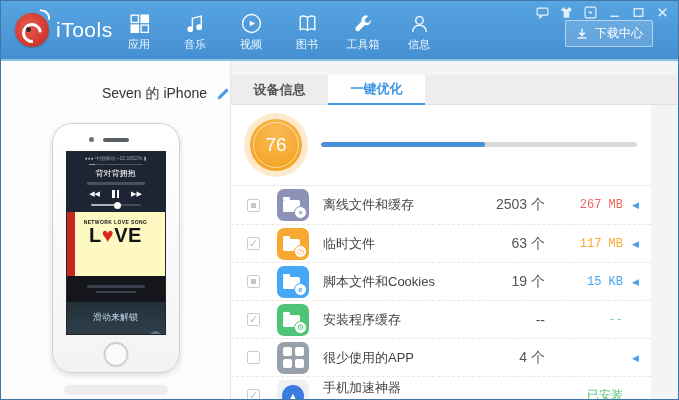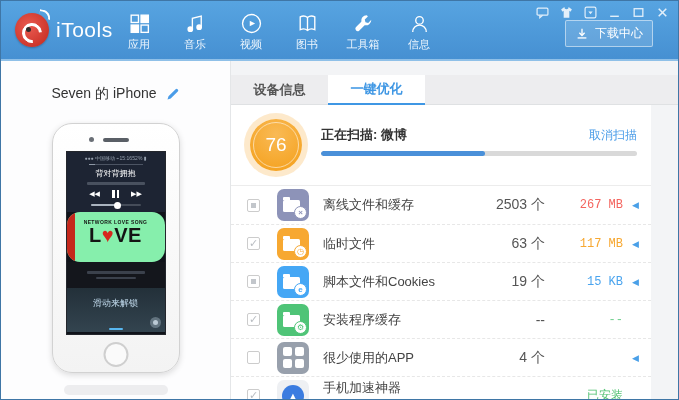--- a/index.html
+++ b/index.html
@@ -27,21 +27,21 @@
   .nav-label{color:#eef6fd;font-size:11px;line-height:12px;}
   .winctrls{position:absolute;top:4px;right:8px;display:flex;gap:9px;}
   .wc{width:15px;height:14px;display:flex;align-items:center;justify-content:center;cursor:pointer;opacity:.95;}
   .download-btn{position:absolute;top:19px;right:25px;width:88px;height:27px;border-radius:2px;
         background:rgba(255,255,255,.14);border:1px solid rgba(255,255,255,.5);display:flex;
         align-items:center;justify-content:center;gap:6px;color:#fff;font-size:12px;cursor:pointer;}
   
   .main{display:flex;height:338px;}
   .left{width:230px;background:#fdfdfe;border-right:1px solid #e4e6e8;position:relative;flex:none;}
   .devname{margin-top:24px;text-align:center;font-size:14px;color:#333;display:flex;
-           justify-content:center;align-items:center;gap:9px;}
+           justify-content:flex-end;align-items:center;gap:9px;}
   .pencil{cursor:pointer;display:inline-flex;}
   
   .phone{width:128px;height:250px;margin:20px auto 0;background:linear-gradient(180deg,#ffffff,#f3f3f3);
          border:1px solid #d2d2d2;border-radius:20px;position:relative;box-shadow:0 2px 6px rgba(0,0,0,.14);}
   .camdot{position:absolute;top:13px;left:50%;margin-left:-27px;width:5px;height:5px;border-radius:50%;background:#6a6f76;}
   .speaker{position:absolute;top:14px;left:50%;transform:translateX(-50%);width:26px;height:4px;
            background:#5a5f66;border-radius:2px;}
   .screen{position:absolute;top:27px;left:13px;right:13px;bottom:37px;background:#10131a;
           overflow:hidden;border:1px solid #23262c;}
   .player{background:#1d2433;padding:3px 18px 6px;}
@@ -51,21 +51,21 @@
   .p-time .track i{position:absolute;left:0;top:0;height:1px;width:12%;background:#8d97a5;}
   .p-title{color:#fff;font-size:8px;text-align:center;margin-top:4px;line-height:9px;}
   .p-artist{width:58px;height:3px;background:#49515f;margin:4px auto 0;border-radius:1px;}
   .p-controls{display:flex;justify-content:center;align-items:center;gap:12px;color:#fff;margin-top:5px;font-size:7px;}
   .pause{display:inline-flex;gap:2px;}
   .pause i{width:2.5px;height:8px;background:#fff;}
   .p-slider{display:flex;align-items:center;margin:6px 6px 0;}
   .p-slider .track{flex:1;height:2px;background:#454c59;position:relative;border-radius:1px;}
   .p-slider .track b{position:absolute;left:0;top:0;height:2px;width:48%;background:#aab3bf;border-radius:1px;}
   .p-slider .knob{position:absolute;left:46%;top:-2.5px;width:7px;height:7px;background:#fff;border-radius:50%;}
-  .album{background:#86efac;height:50px;position:relative;overflow:hidden;border-radius:13px;}
+  .album{background:#fef9c3;height:64px;position:relative;overflow:hidden;}
   .album-stripe{position:absolute;left:0;top:0;bottom:0;width:8px;background:#c5281c;}
   .album-line1{font-size:5px;font-weight:bold;color:#151515;text-align:center;margin-top:7px;letter-spacing:.4px;line-height:6px;}
   .album-love{font-size:20px;font-weight:900;color:#141414;text-align:center;line-height:21px;letter-spacing:.5px;}
   .album-love .heart{color:#d6281e;}
   .album2{background:#14161c;height:26px;display:flex;flex-direction:column;align-items:center;justify-content:center;gap:3px;}
   .album2 i{display:block;height:2.5px;background:#3b414c;border-radius:1px;}
   .album2 i.l1{width:58px;}
   .album2 i.l2{width:40px;}
   .lock{height:44px;position:relative;background:linear-gradient(180deg,#233039,#33444f);}
   .unlock{color:#c3dcee;font-size:9px;text-align:center;padding-top:10px;line-height:10px;}
@@ -305,24 +305,20 @@
           <div class="tab">设备信息</div>
           <div class="tab active">一键优化</div>
         </div>
       <div class="content">
 
         <div class="scan">
           <div class="scan-circle">
             <span>76</span>
           </div>
           <div class="scan-body">
-            <div class="scan-top">
-              <span class="scan-title">正在扫描: 微博</span>
-              <span class="cancel">取消扫描</span>
-            </div>
             <div class="pbar">
               <div class="pfill" style="width: 52%; background: rgb(74, 144, 217);"></div>
             </div>
           </div>
         </div>
 
         <div id="rows">
             <div class="row">
               <span class="cb ind"></span>
               <span class="ricon" style="background:#8d93b8">

